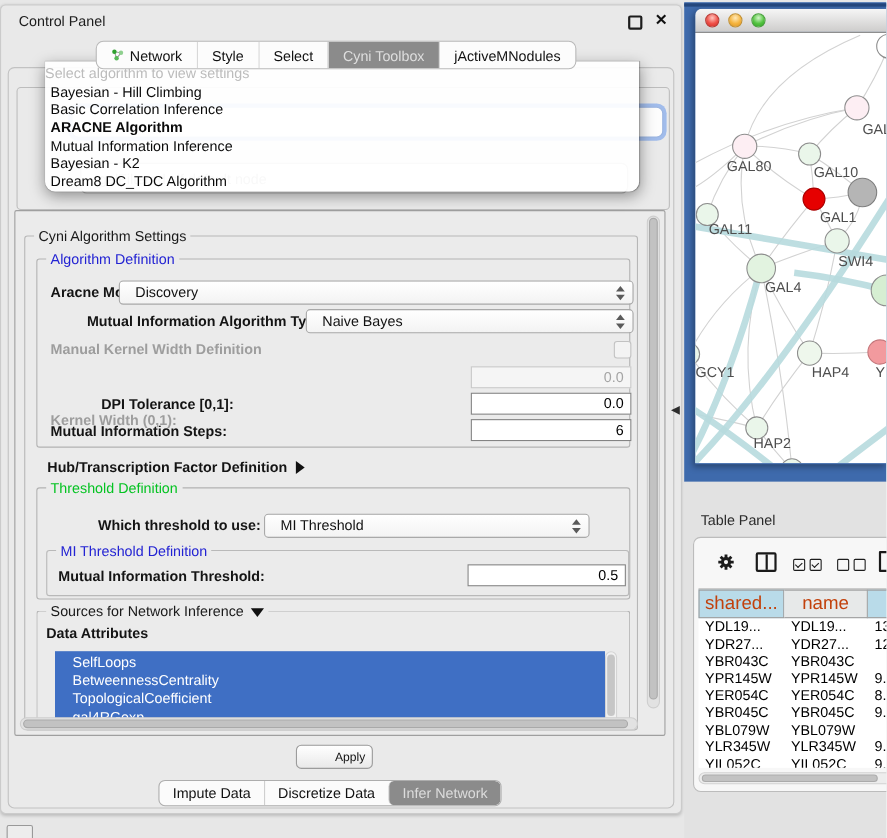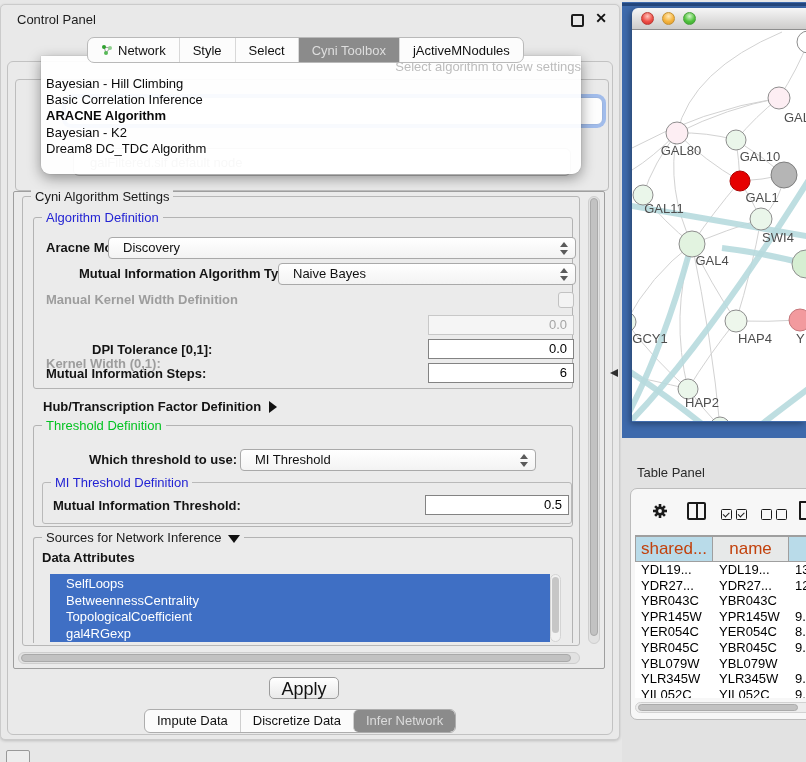--- a/index.html
+++ b/index.html
@@ -23,32 +23,32 @@
   
   .u-group{position:absolute;left:14px;top:74px;width:592px;height:110px;border:1px solid #bdbdbd;border-radius:4px;z-index:2;}
   .combo-focus{position:absolute;left:64px;top:92px;width:536px;height:26px;background:#fdfdfd;border:1px solid #9ab4e0;
                border-radius:6px;box-shadow:0 0 0 3px rgba(100,150,235,.55);z-index:2;}
   .combo-net{position:absolute;left:72px;top:143px;width:498px;height:28px;background:#fcfcfc;border:1px solid #b3b3b3;
              border-radius:6px;z-index:2;font-size:13px;line-height:28px;color:#9a9a9a;padding-left:16px;box-sizing:border-box;}
 
   
   .dropdown{position:absolute;left:40px;top:51px;width:540px;height:118px;background:rgba(255,255,255,0.93);
             border-radius:0 0 9px 9px;box-shadow:0 4px 14px rgba(0,0,0,.4),0 0 1px rgba(0,0,0,.35);z-index:5;overflow:hidden;}
-  .dd-ph{height:17px;text-align:right;color:#bcbcbc;font-size:13px;padding-top:3px;}
+  .dd-ph{height:17px;text-align:left;color:#bcbcbc;font-size:13px;padding-top:3px;}
   .dd-item{padding-left:5px;font-size:13px;line-height:16.2px;color:#0a0a0a;white-space:nowrap;}
   .dd-item.bold{font-weight:bold;}
 
   
   .settings{position:absolute;left:12px;top:186px;width:592px;height:478px;background:#ebebeb;
             border:1px solid #9f9f9f;border-radius:2px;box-sizing:border-box;z-index:3;}
   .group{position:absolute;border:1px solid #b3b3b3;border-radius:3px;box-sizing:border-box;}
   .glabel{position:absolute;top:-8px;left:8px;background:#ebebeb;padding:0 4px;font-size:13px;color:#1a1a1a;white-space:nowrap;}
   .glabel.blue{color:#2323d3;}
   .glabel.green{color:#04c322;}
-  .gc{left:8px;top:4px;width:558px;height:450px;border-color:#b7b7b7;}
+  .gc{left:8px;top:22px;width:558px;height:450px;border-color:#b7b7b7;}
   .flabel{position:absolute;font-size:13px;font-weight:bold;color:#141414;line-height:20px;white-space:nowrap;}
   .flabel.dis{color:#9d9d9d;}
   .combo{position:absolute;height:22px;background:linear-gradient(#ffffff,#f3f3f3);border:1px solid #a9a9a9;border-radius:4px;
          box-sizing:border-box;font-size:13px;line-height:20px;color:#111;padding-left:14px;}
   .steppers{position:absolute;right:7px;top:3px;width:8px;}
   .steppers .up{position:absolute;top:1px;left:0;width:0;height:0;border-left:4px solid transparent;border-right:4px solid transparent;border-bottom:5px solid #5a5a5a;}
   .steppers .dn{position:absolute;top:9px;left:0;width:0;height:0;border-left:4px solid transparent;border-right:4px solid transparent;border-top:5px solid #5a5a5a;}
   .field{position:absolute;height:20px;background:#fff;border:1px solid #838383;box-sizing:border-box;
          font-size:13px;line-height:18px;color:#000;text-align:right;padding-right:6px;}
   .field.dis{background:#f5f5f5;border-color:#c8c8c8;color:#a5a5a5;}
@@ -60,21 +60,21 @@
   .srclist{position:absolute;background:#3f6fc4;color:#fff;font-size:13px;line-height:16.5px;padding:2px 0 0 6px;
            box-sizing:border-box;overflow:hidden;}
   .lvscroll{position:absolute;width:11px;background:#f1f1f1;border:1px solid #d4d4d4;border-radius:6px;box-sizing:border-box;}
   .lvscroll .th{position:absolute;left:1px;right:1px;top:2px;height:56px;background:#c6c6c6;border-radius:5px;}
   .vscroll{position:absolute;left:574px;top:4px;width:12px;height:448px;background:#e2e2e2;border:1px solid #cecece;border-radius:7px;box-sizing:border-box;}
   .vscroll .th{position:absolute;left:1px;right:1px;top:1px;height:436px;background:#c2c2c2;border:1px solid #a9a9a9;border-radius:6px;}
   .hscroll{position:absolute;left:4px;top:460px;width:562px;height:12px;background:#e2e2e2;border:1px solid #cecece;border-radius:7px;box-sizing:border-box;}
   .hscroll .th{position:absolute;top:1px;bottom:1px;left:2px;width:548px;background:#c2c2c2;border:1px solid #a9a9a9;border-radius:6px;}
 
   .apply{position:absolute;left:268px;top:672px;width:70px;height:22px;background:linear-gradient(#ffffff,#e9e9e9);
-         border:1px solid #9c9c9c;border-radius:5px;font-size:18px;color:#111;text-align:center;line-height:20px;font-family:inherit;z-index:3;}
+         border:1px solid #9c9c9c;border-radius:5px;font-size:11px;color:#111;text-align:right;line-height:20px;font-family:inherit;z-index:3;}
   .bottom-tabs{position:absolute;left:143px;top:704px;height:22px;display:flex;background:#fbfbfb;
                border:1px solid #adadad;border-radius:6px;overflow:hidden;z-index:3;}
   .bt{padding:0 12px;font-size:13px;line-height:22px;color:#111;border-left:1px solid #cfcfcf;white-space:nowrap;}
   .bt:first-child{border-left:none;}
   .bt.sel{background:#8b8b8b;color:#dcdcdc;border-radius:5px;}
 
   .cursor{position:absolute;left:610px;top:369px;width:0;height:0;border-top:4px solid transparent;
           border-bottom:4px solid transparent;border-right:8px solid #2e2e2e;z-index:9;}
 
   
@@ -162,20 +162,21 @@
   <div class="combo-net">
     <span>galFiltered.sif default node</span>
   </div>
 
   <div class="dropdown">
     <div class="dd-ph">Select algorithm to view settings</div>
     <div id="ddItems">
           <div class="dd-item">Bayesian - Hill Climbing</div>
           <div class="dd-item">Basic Correlation Inference</div>
           <div class="dd-item bold">ARACNE Algorithm</div>
+          <div class="dd-item">Mutual Information Inference</div>
           <div class="dd-item">Bayesian - K2</div>
           <div class="dd-item">Dream8 DC_TDC Algorithm</div>
         </div>
   </div>
 
   <div class="settings">
     <div class="group gc">
       <span class="glabel">Cyni Algorithm Settings</span>
 
       <div class="group" style="left:10px;top:20px;width:540px;height:172px;">

